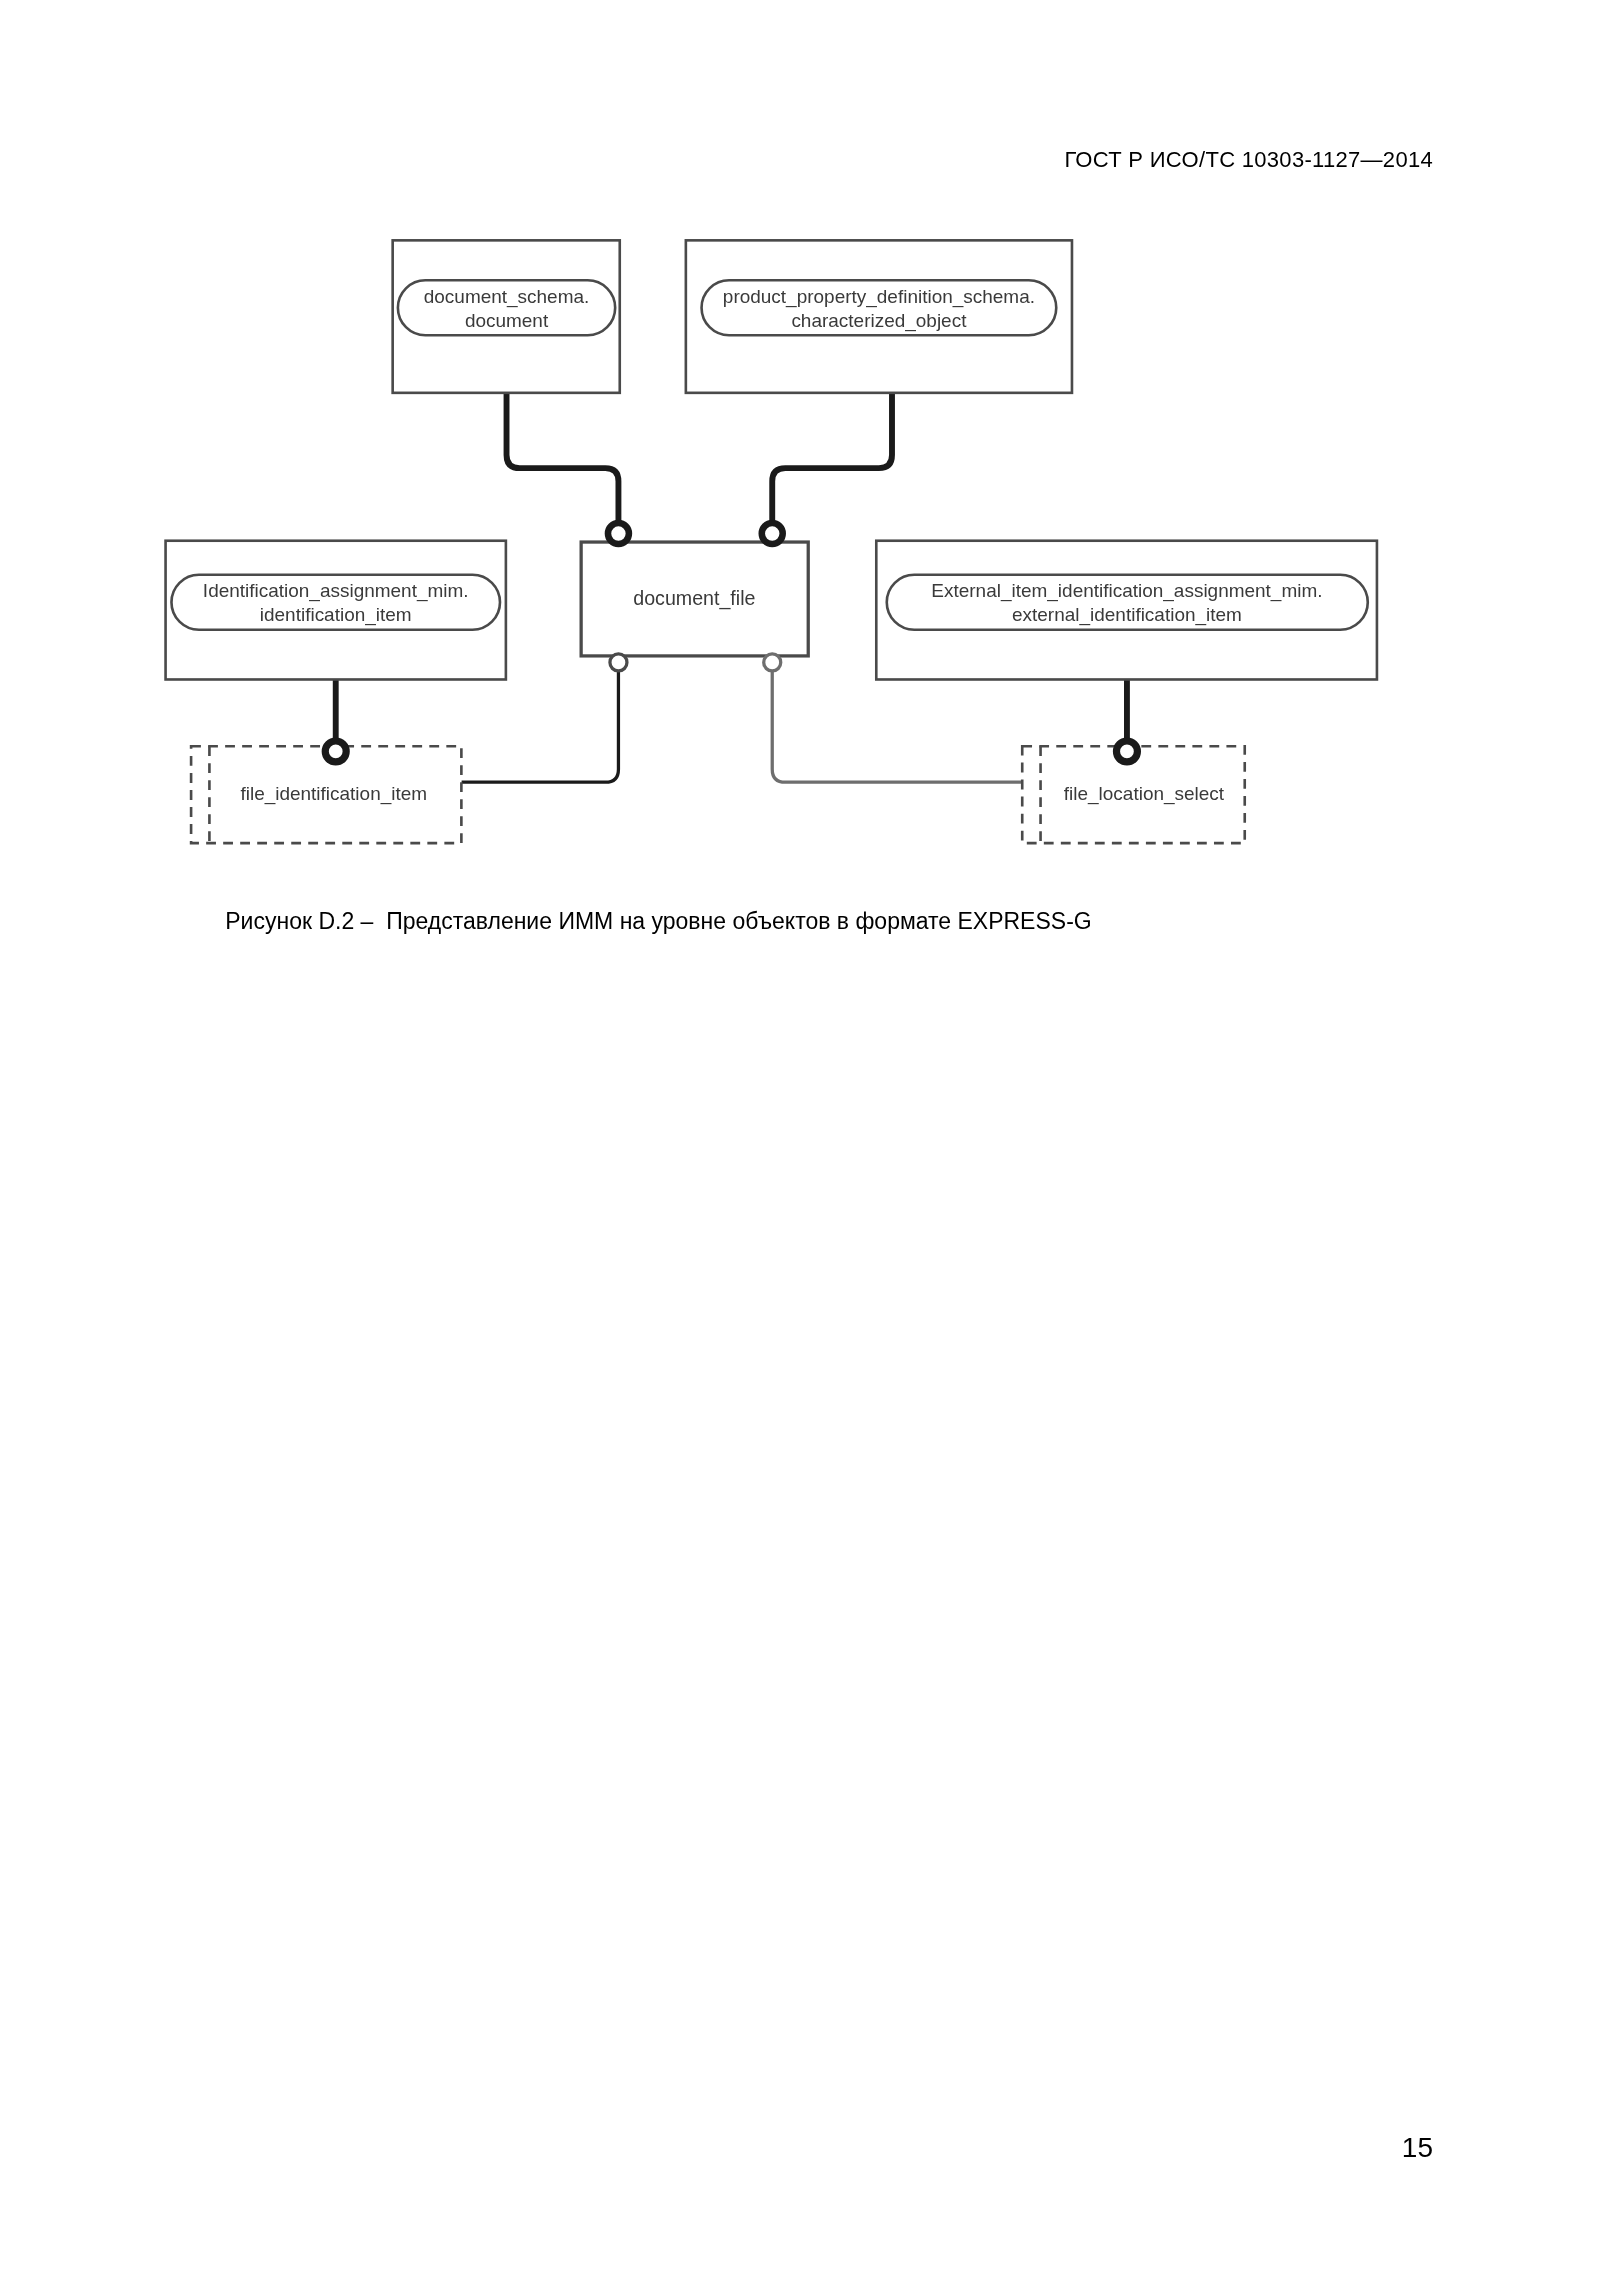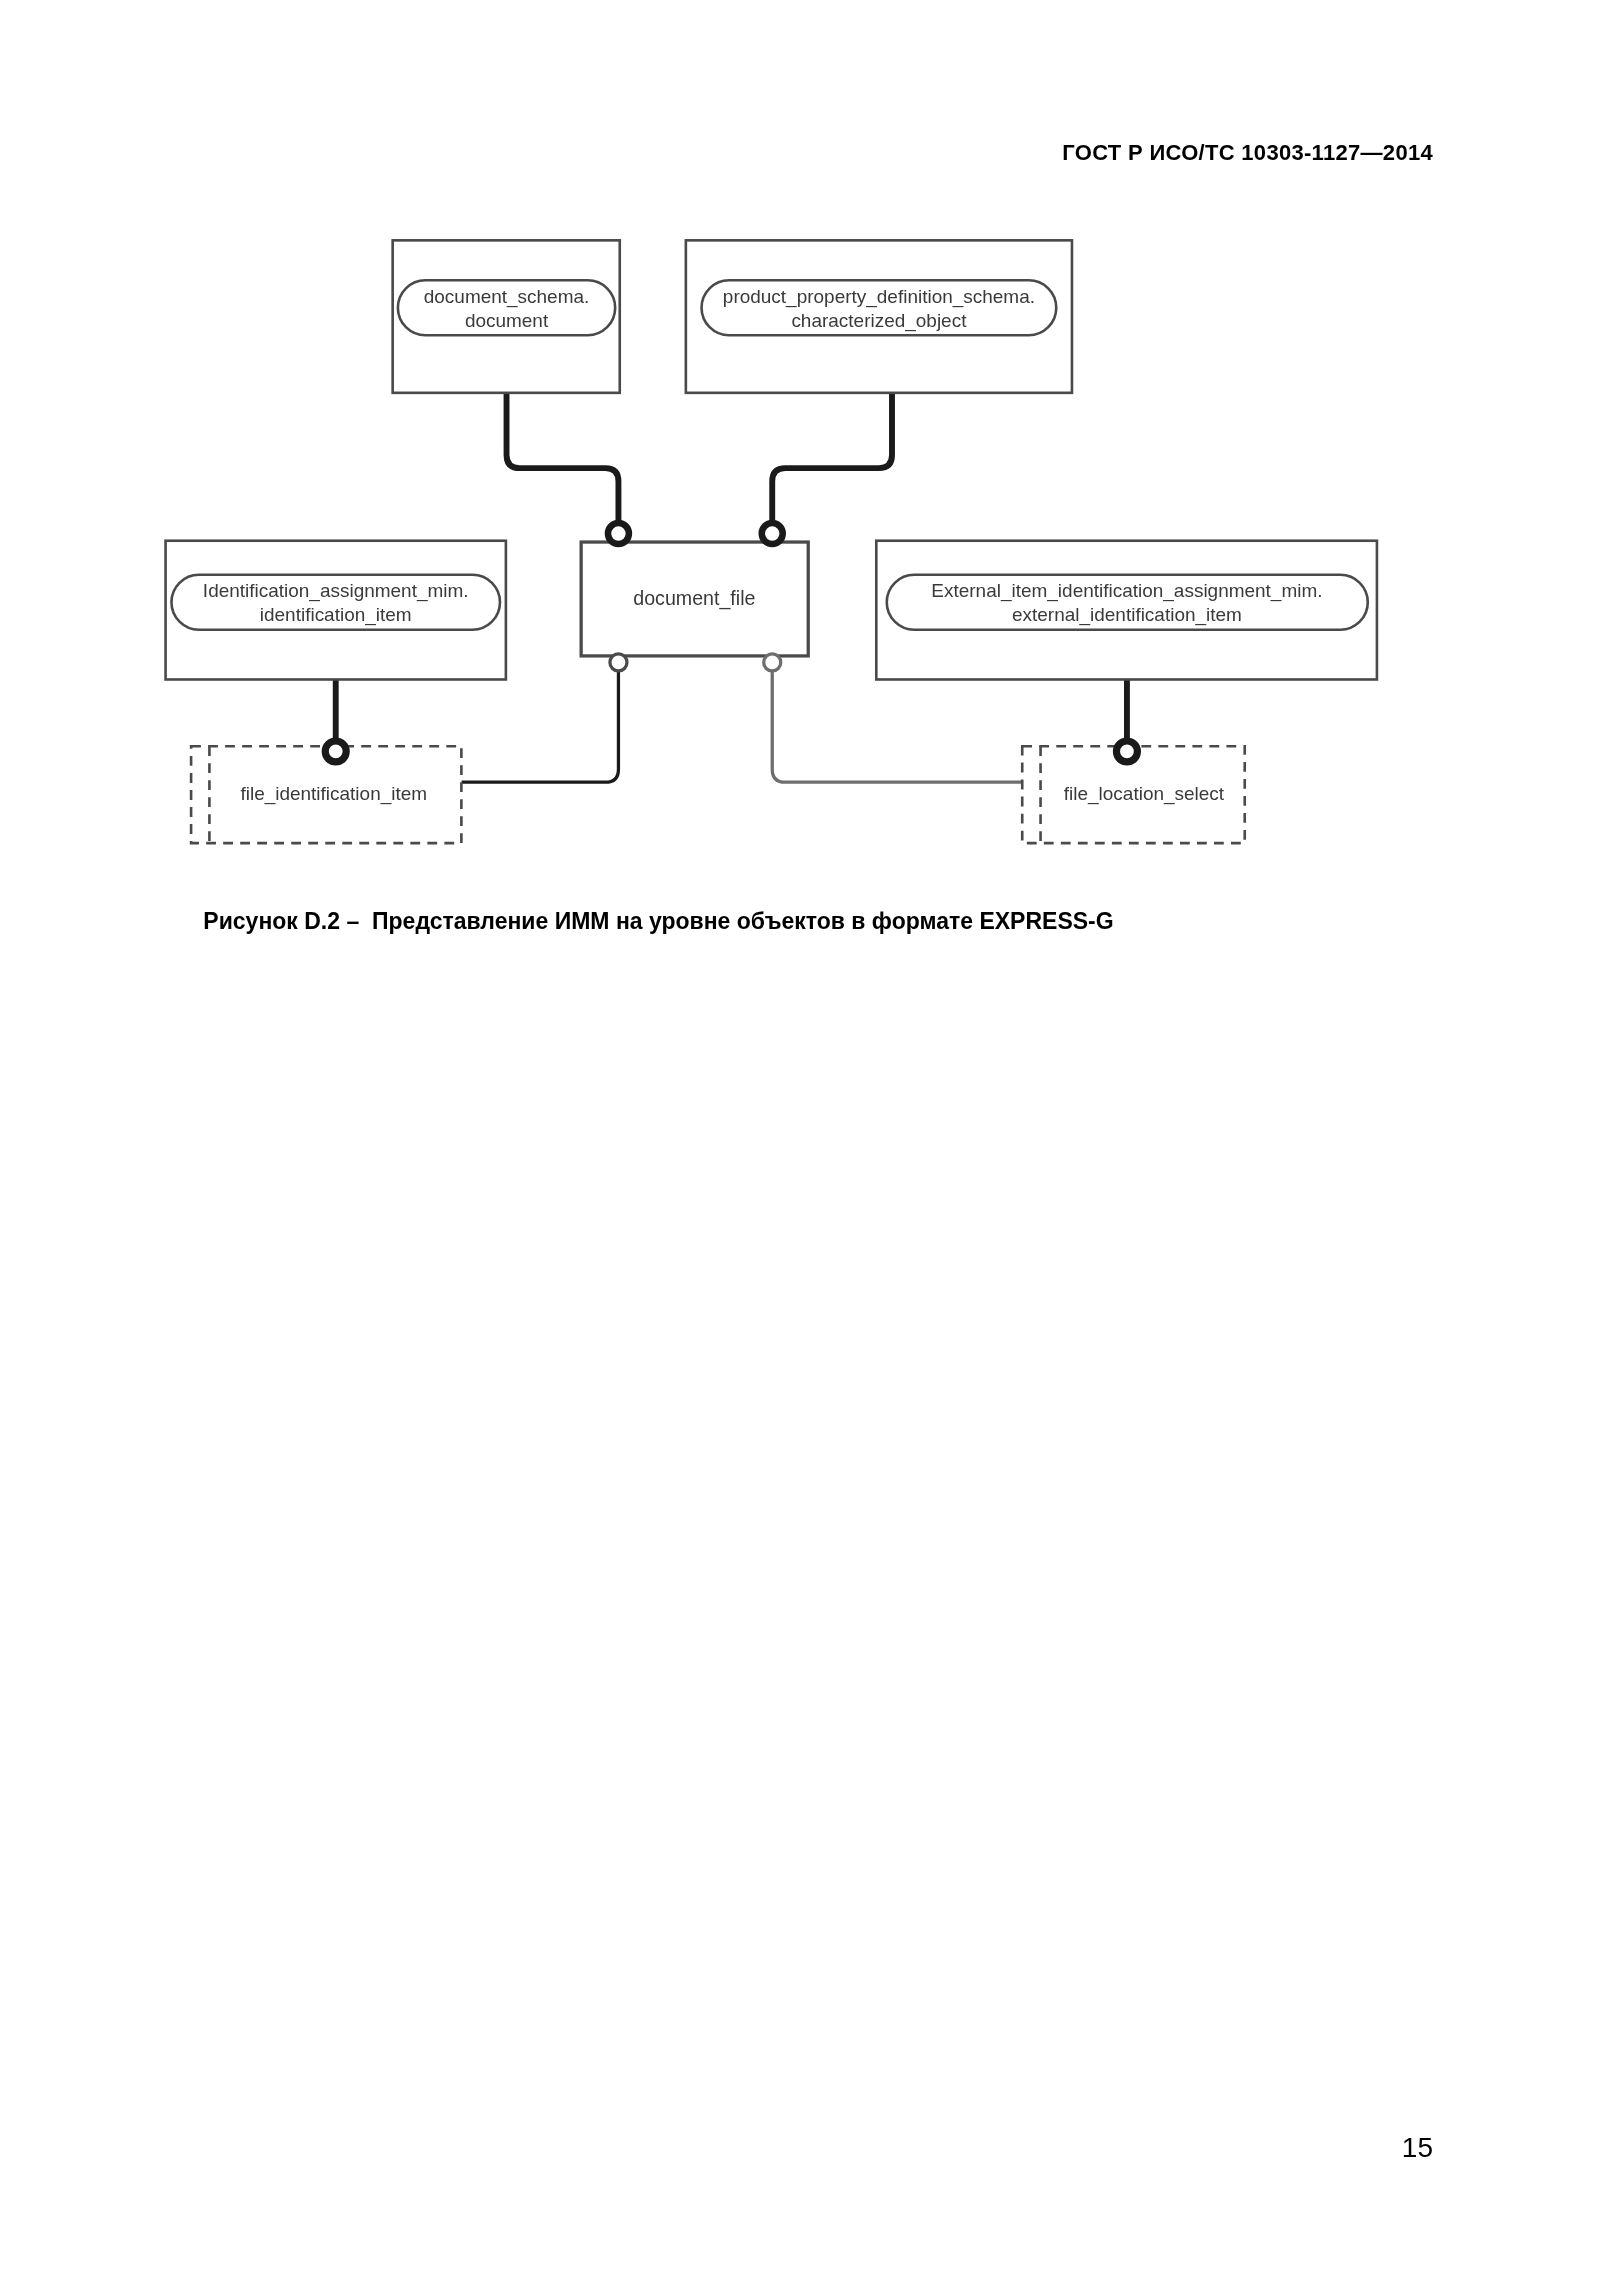--- a/index.html
+++ b/index.html
@@ -12,24 +12,24 @@
     height: 2295px;
     position: relative;
     font-family: "Liberation Sans", sans-serif;
     color: #000000;
     overflow: hidden;
   }
 
   
   .doc-header {
     position: absolute;
-    top: 140px;
+    top: 147px;
     right: 190px;
     font-size: 22px;
-    font-weight: bold;
+    font-weight: normal;
     letter-spacing: 0.3px;
     white-space: nowrap;
     color: #000;
   }
 
   
   .figure {
     position: absolute;
     left: 0;
     top: 0;
@@ -62,21 +62,20 @@
   
   .figure-caption {
     position: absolute;
     top: 908px;
     left: 0;
     width: 1317px;
     text-align: center;
     font-size: 23px;
     color: #000;
     white-space: pre;
-    font-weight: bold;
   }
 
   
   .page-number {
     position: absolute;
     bottom: 131px;
     right: 190px;
     font-size: 28px;
     color: #000;
   }

